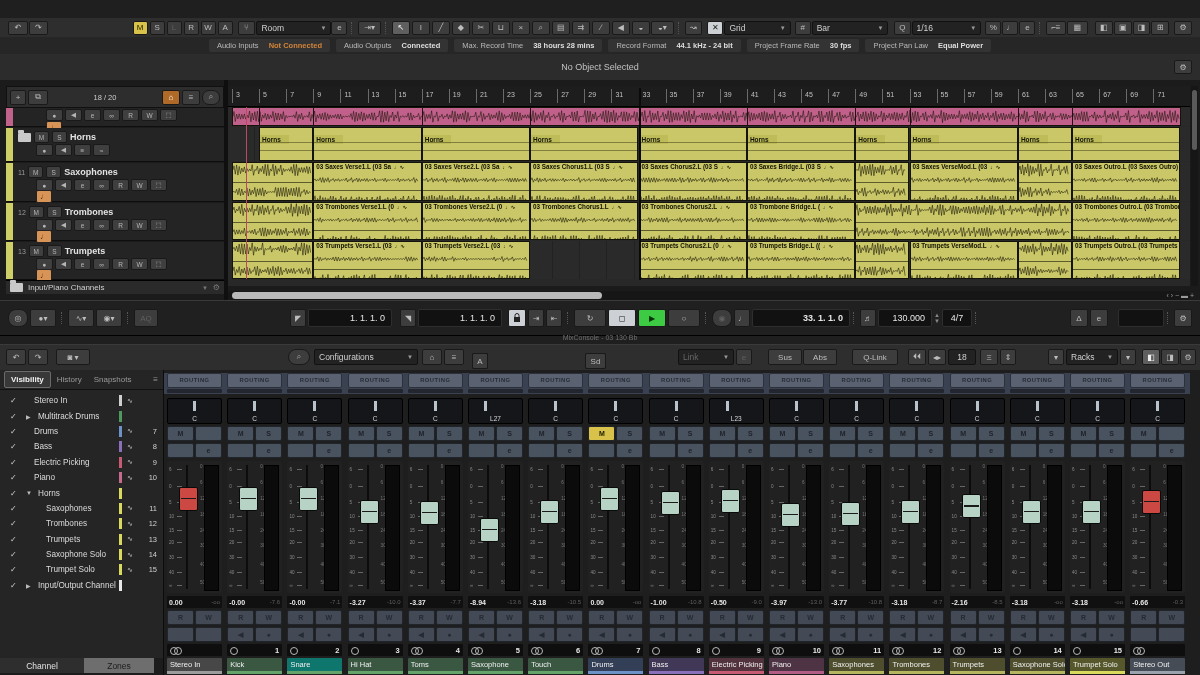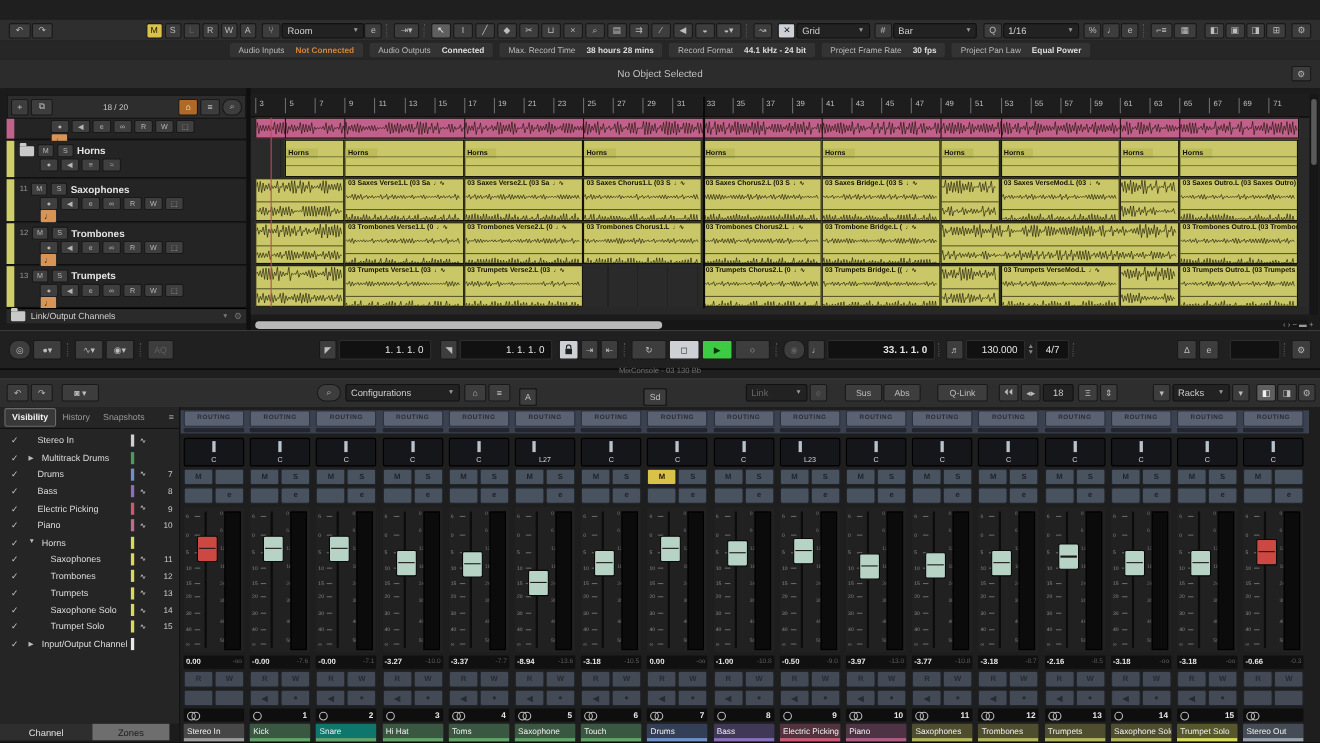--- a/index.html
+++ b/index.html
@@ -330,21 +330,21 @@
             <span class="mini">∞</span>
             <span class="mini">R</span>
             <span class="mini">W</span>
             <span class="mini">⬚</span>
           </div>
           <span class="noteic" style="position: absolute; left: 30px; top: 27px;">♩</span>
         </div>
       </div>
     <div class="abs" id="tl-footer">
       <span class="folderic"></span>
-      <span>Link/Output Channels</span>
+      <span>Input/Piano Channels</span>
       <span style="flex:1"></span>
       <span style="color:#777;font-size:6px">▼</span>
       <span style="color:#777;font-size:8px;margin-right:4px">⚙</span>
     </div>
     <div class="abs" id="splitter"></div>
 
     <div class="abs" id="arrange">
       <div class="abs" id="ruler">
           <div class="rtick" style="left: 4px;">
             <span class="rnum">3</span>

